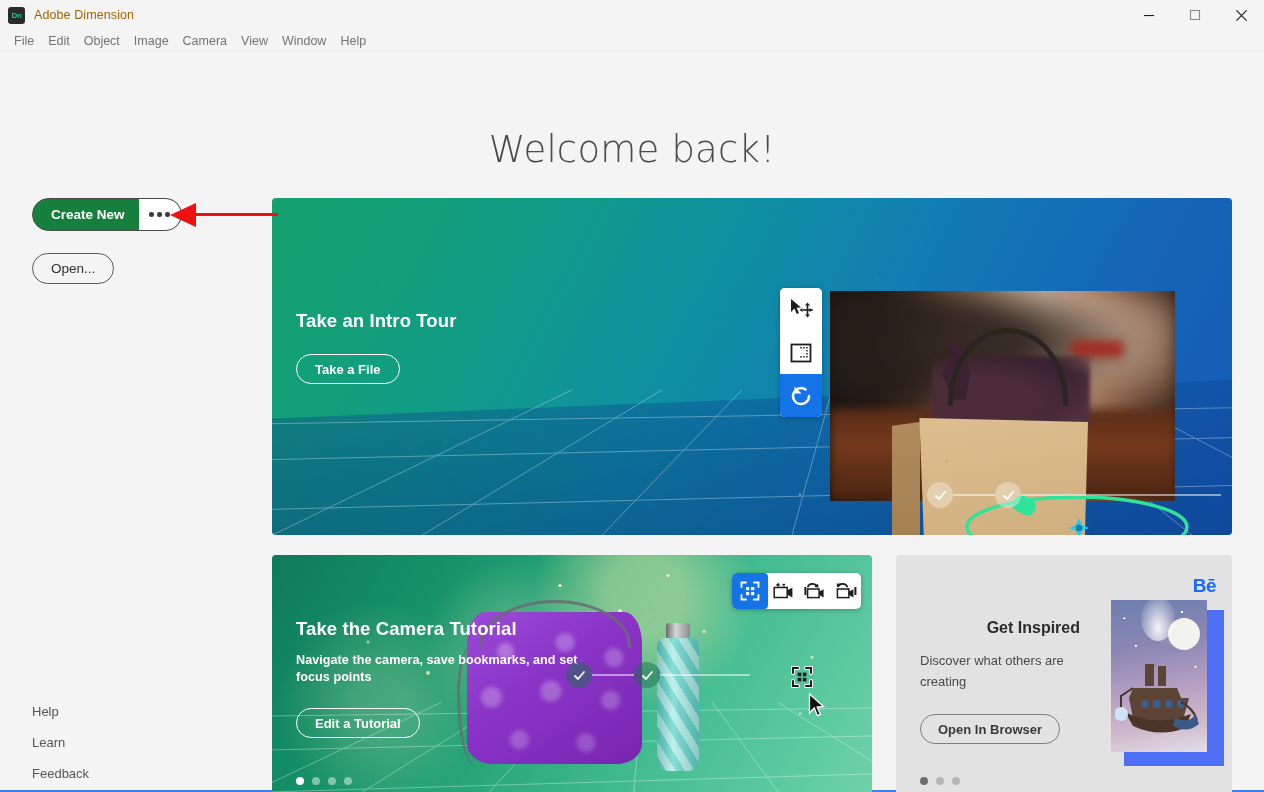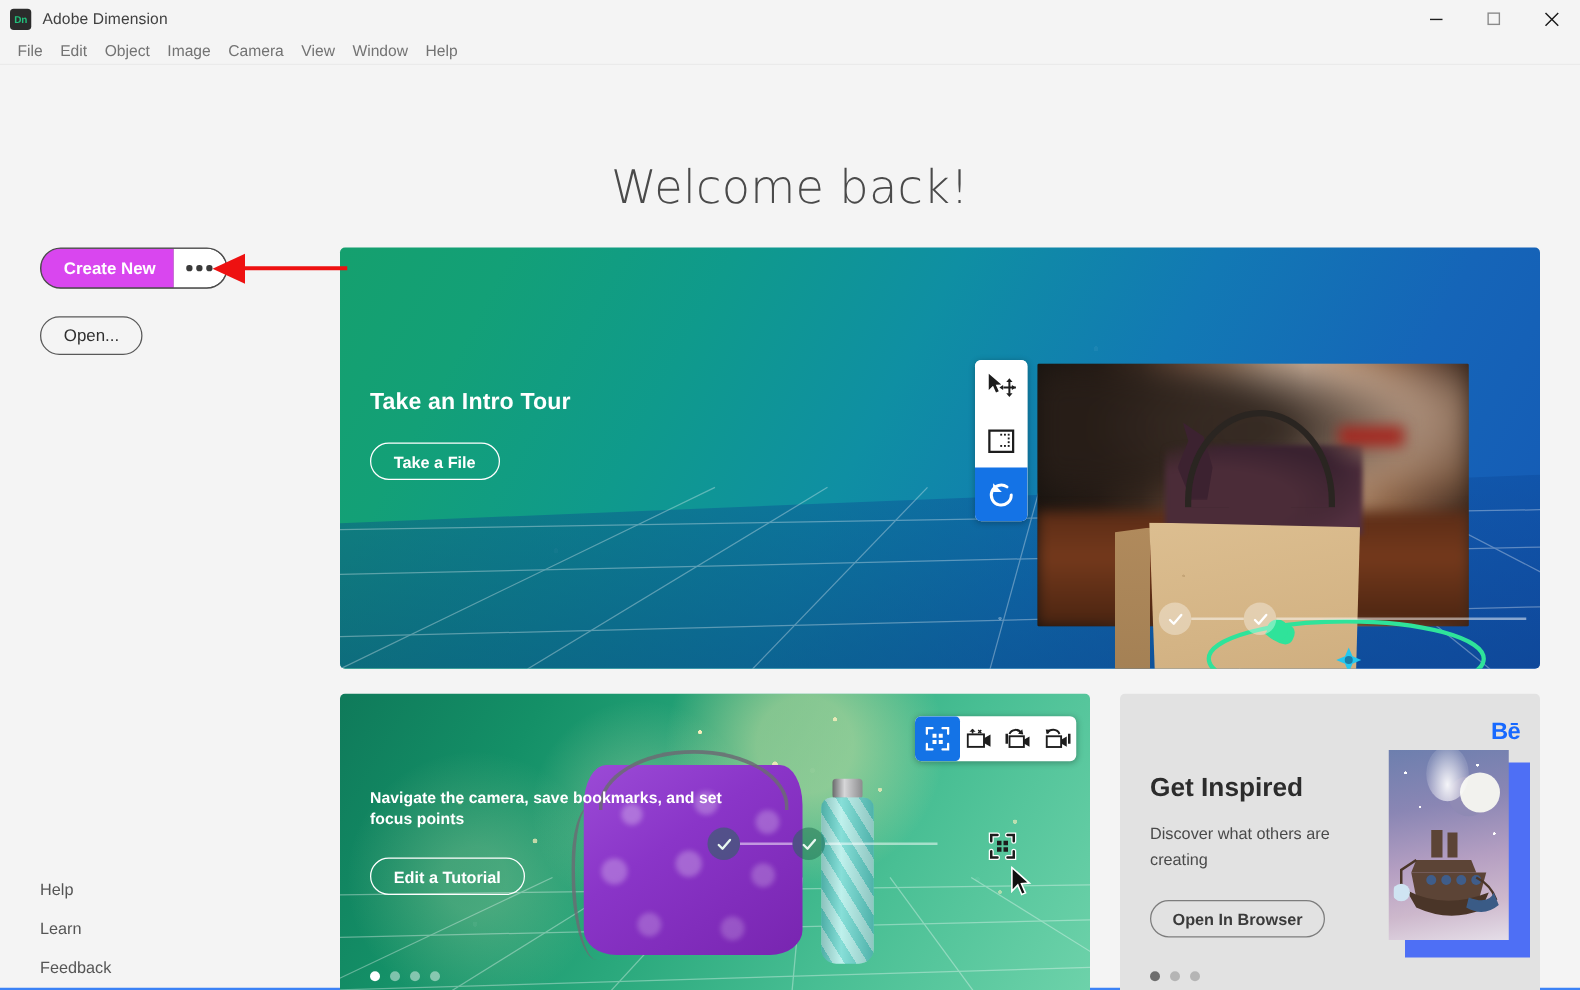--- a/index.html
+++ b/index.html
@@ -42,21 +42,21 @@
     font-size: 8px;
     font-weight: bold;
     color: #22c07c;
     font-family: "Liberation Sans", sans-serif;
     letter-spacing: -0.3px;
     flex: none;
   }
   .app-title {
     margin-left: 9px;
     font-size: 12.5px;
-    color: #404040;
+    color: #a16207;
     letter-spacing: 0.1px;
   }
   .win-controls {
     position: absolute;
     right: 0; top: 0;
     height: 30px;
     display: flex;
   }
   .win-btn {
     width: 46px; height: 30px;
@@ -112,21 +112,21 @@
   .create-new-group {
     display: inline-flex;
     align-items: stretch;
     height: 33px;
     border-radius: 17px;
     overflow: hidden;
     border: 1px solid #4a4a4a;
     background: #4a4a4a;
   }
   .create-new-main {
-    background: #d946ef;
+    background: #15803d;
     color: #fff;
     font-size: 13.5px;
     font-weight: bold;
     display: flex; align-items: center;
     padding: 0 14px 0 18px;
     cursor: pointer;
     white-space: nowrap;
   }
   .create-new-more {
     background: #ffffff;
@@ -569,23 +569,24 @@
     background: #e2e2e2;
     overflow: hidden;
     cursor: pointer;
   }
   .inspire-text {
     position: absolute;
     left: 24px; top: 64px;
     width: 160px;
   }
   .inspire-title {
-    font-size: 21px;
+    font-size: 16px;
     font-weight: bold;
     color: #2c2c2c;
+    text-align: right;
   }
   .inspire-sub {
     margin-top: 13px;
     font-size: 13px;
     color: #4a4a4a;
     line-height: 21px;
   }
   .dark-ghost-btn {
     margin-top: 22px;
     display: inline-flex;
@@ -870,20 +871,21 @@
         <div class="bp-cord2"></div>
         <div class="bp-body"></div>
         <div class="bp-cord"></div>
       </div>
       <div class="bottle">
         <div class="bottle-cap"></div>
         <div class="bottle-body"></div>
       </div>
 
       <div class="card-text cam-text">
+        <div class="card-title">Take the Camera Tutorial</div>
         <div class="card-sub">Navigate the camera, save bookmarks, and set focus points</div>
         <div class="ghost-btn">
           <span>Edit a Tutorial</span>
         </div>
       </div>
 
       <div class="tool-palette cam-palette">
         <div class="cam-tool active">
           <svg width="20" height="20" viewBox="0 0 20 20">
             <g stroke="#fff" stroke-width="1.8" fill="none" stroke-linecap="round">

